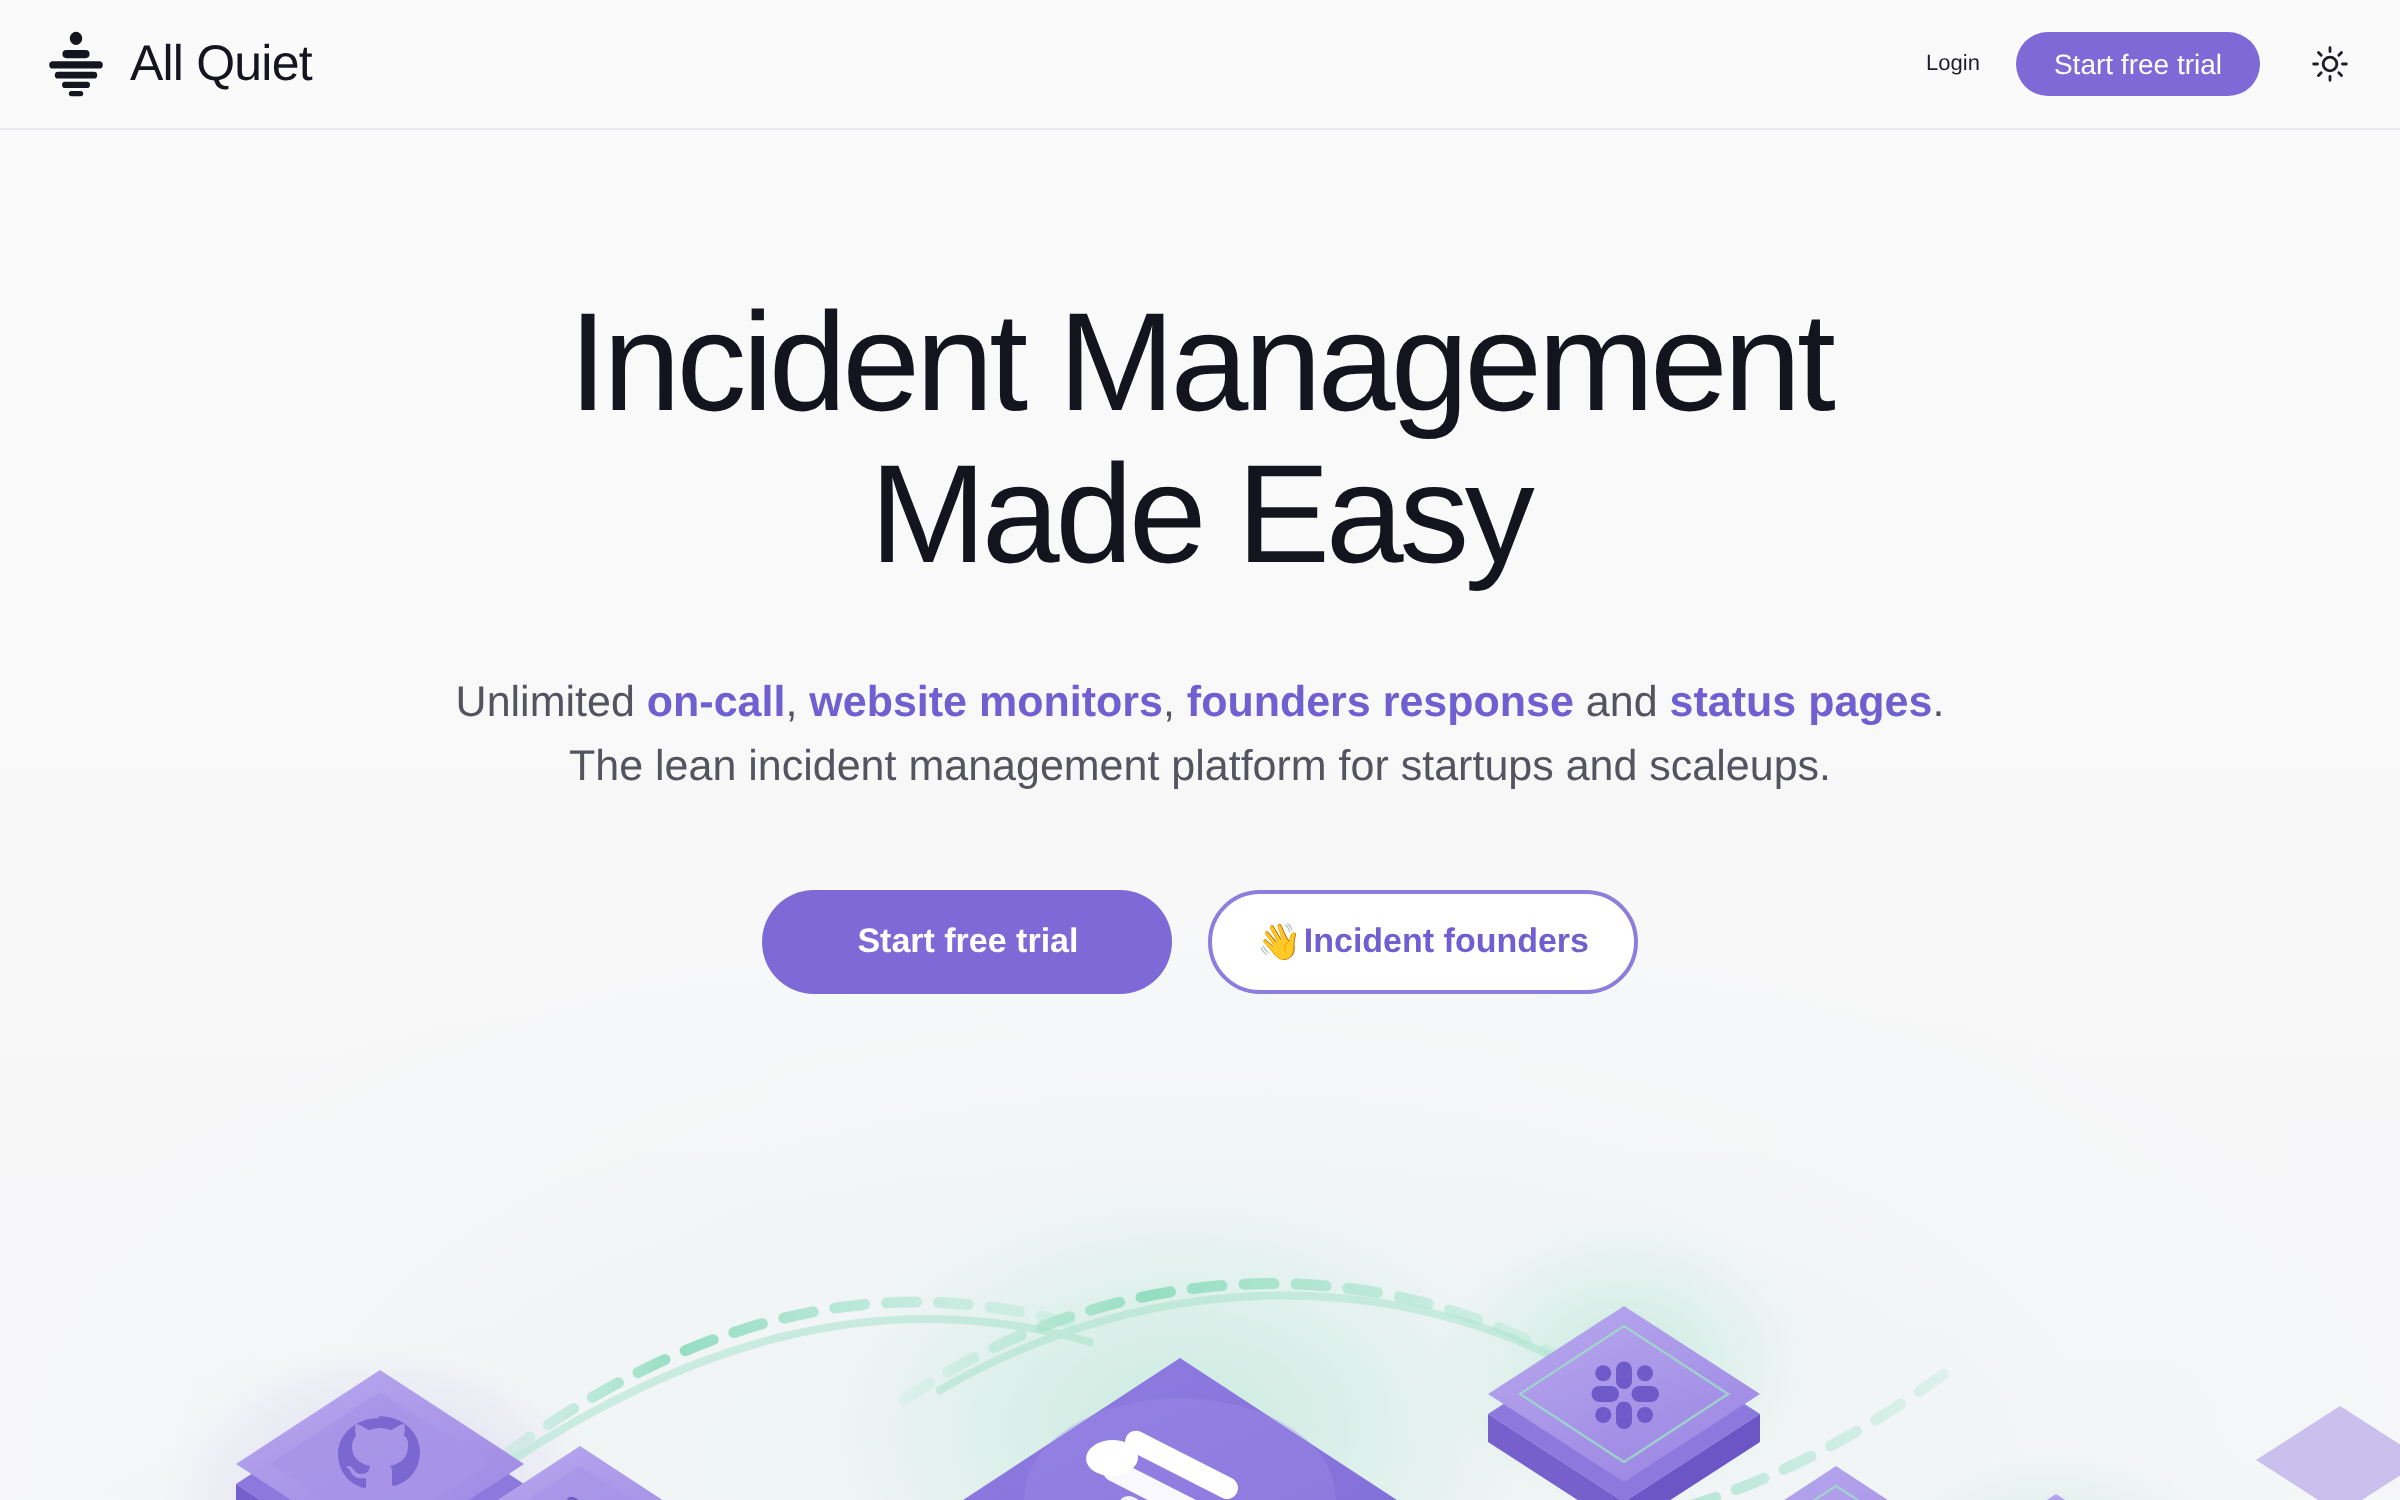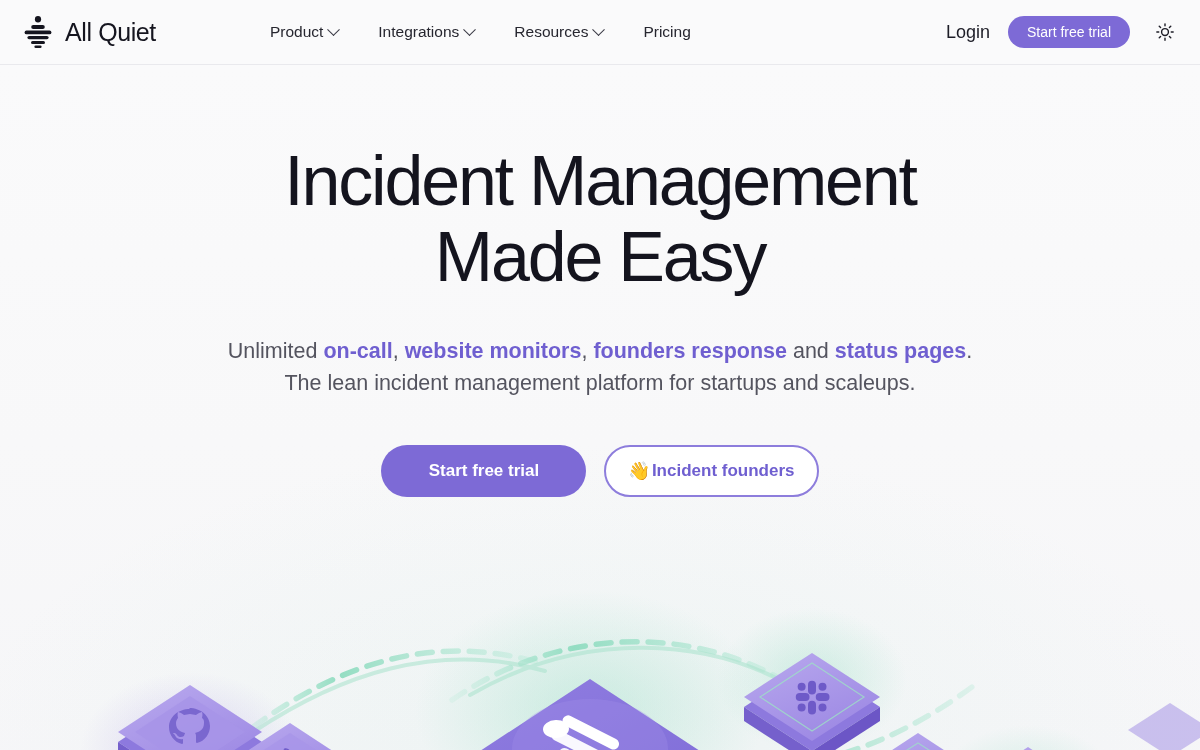--- a/index.html
+++ b/index.html
@@ -73,21 +73,21 @@
   }
 
   .header-right {
     display: flex;
     align-items: center;
     gap: 18px;
     margin-left: auto;
     margin-right: 18px;
   }
   .login-link {
-    font-size: 18px;
+    font-size: 11px;
     color: #1d1d27;
     cursor: pointer;
     text-decoration: none;
     white-space: nowrap;
     text-align: center;
   }
 
   .btn-trial-sm {
     background: #7d6ad6;
     color: #ffffff;
@@ -218,37 +218,20 @@
         <rect x="9.2" y="10.0" width="13.6" height="4.1" rx="2.05"></rect>
         <rect x="2.6" y="15.6" width="26.8" height="3.7" rx="1.85"></rect>
         <rect x="5.4" y="20.9" width="21.2" height="3.4" rx="1.7"></rect>
         <rect x="9.0" y="25.9" width="14.0" height="3.1" rx="1.55"></rect>
         <rect x="12.4" y="30.5" width="7.2" height="2.6" rx="1.3"></rect>
       </g>
     </svg>
     <span class="brand-name">All Quiet</span>
   </a>
 
-  <nav class="nav">
-    <div class="nav-item">
-      <span>Product</span>
-      <span class="chev"></span>
-    </div>
-    <div class="nav-item">
-      <span>Integrations</span>
-      <span class="chev"></span>
-    </div>
-    <div class="nav-item">
-      <span>Resources</span>
-      <span class="chev"></span>
-    </div>
-    <div class="nav-item">
-      <span>Pricing</span>
-    </div>
-  </nav>
 
   <div class="header-right">
     <a class="login-link" href="#">Login</a>
     <button class="btn-trial-sm">Start free trial</button>
     <button class="theme-toggle">
       <svg width="20" height="20" viewBox="0 0 24 24" fill="none" stroke="#1d1d27" stroke-width="1.7" stroke-linecap="round">
         <circle cx="12" cy="12" r="4.1"></circle>
         <path d="M12 2.2v2.3M12 19.5v2.3M2.2 12h2.3M19.5 12h2.3M5.1 5.1l1.6 1.6M17.3 17.3l1.6 1.6M18.9 5.1l-1.6 1.6M6.7 17.3l-1.6 1.6"></path>
       </svg>
     </button>

